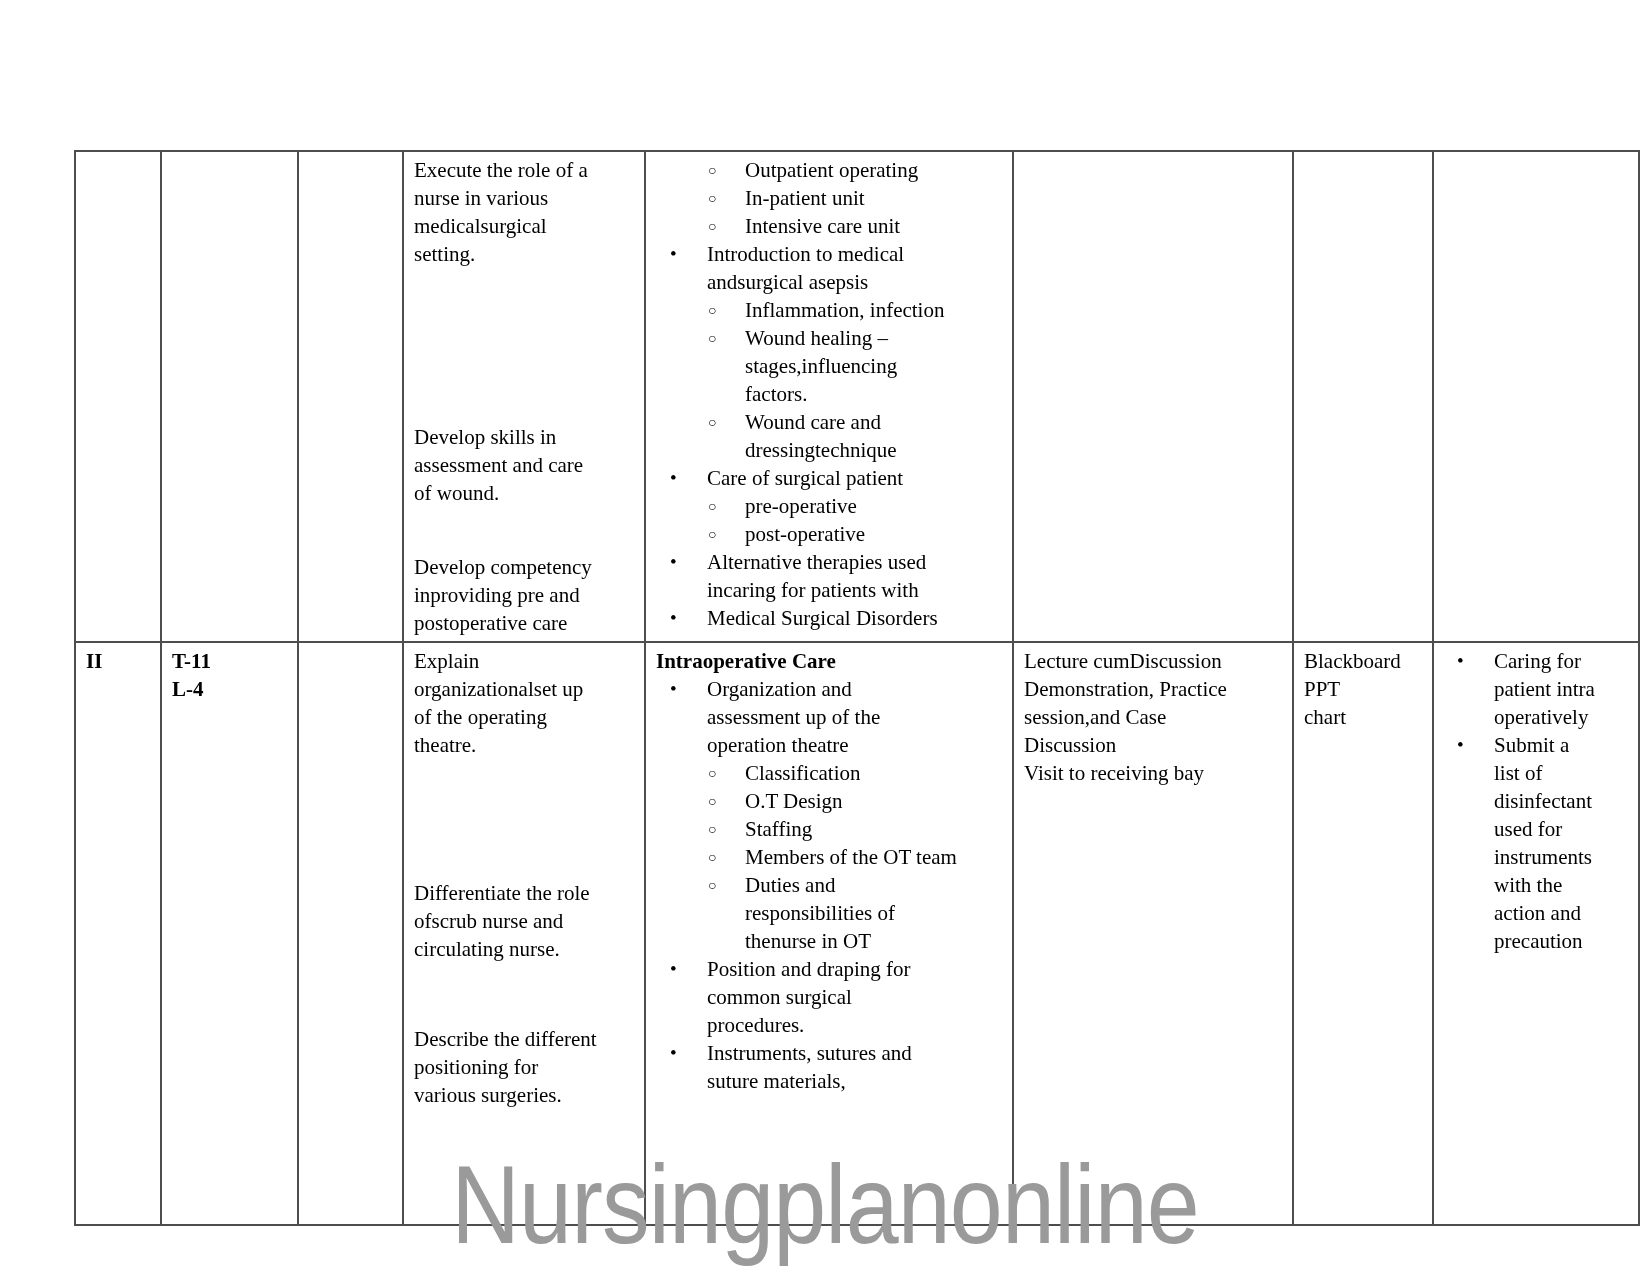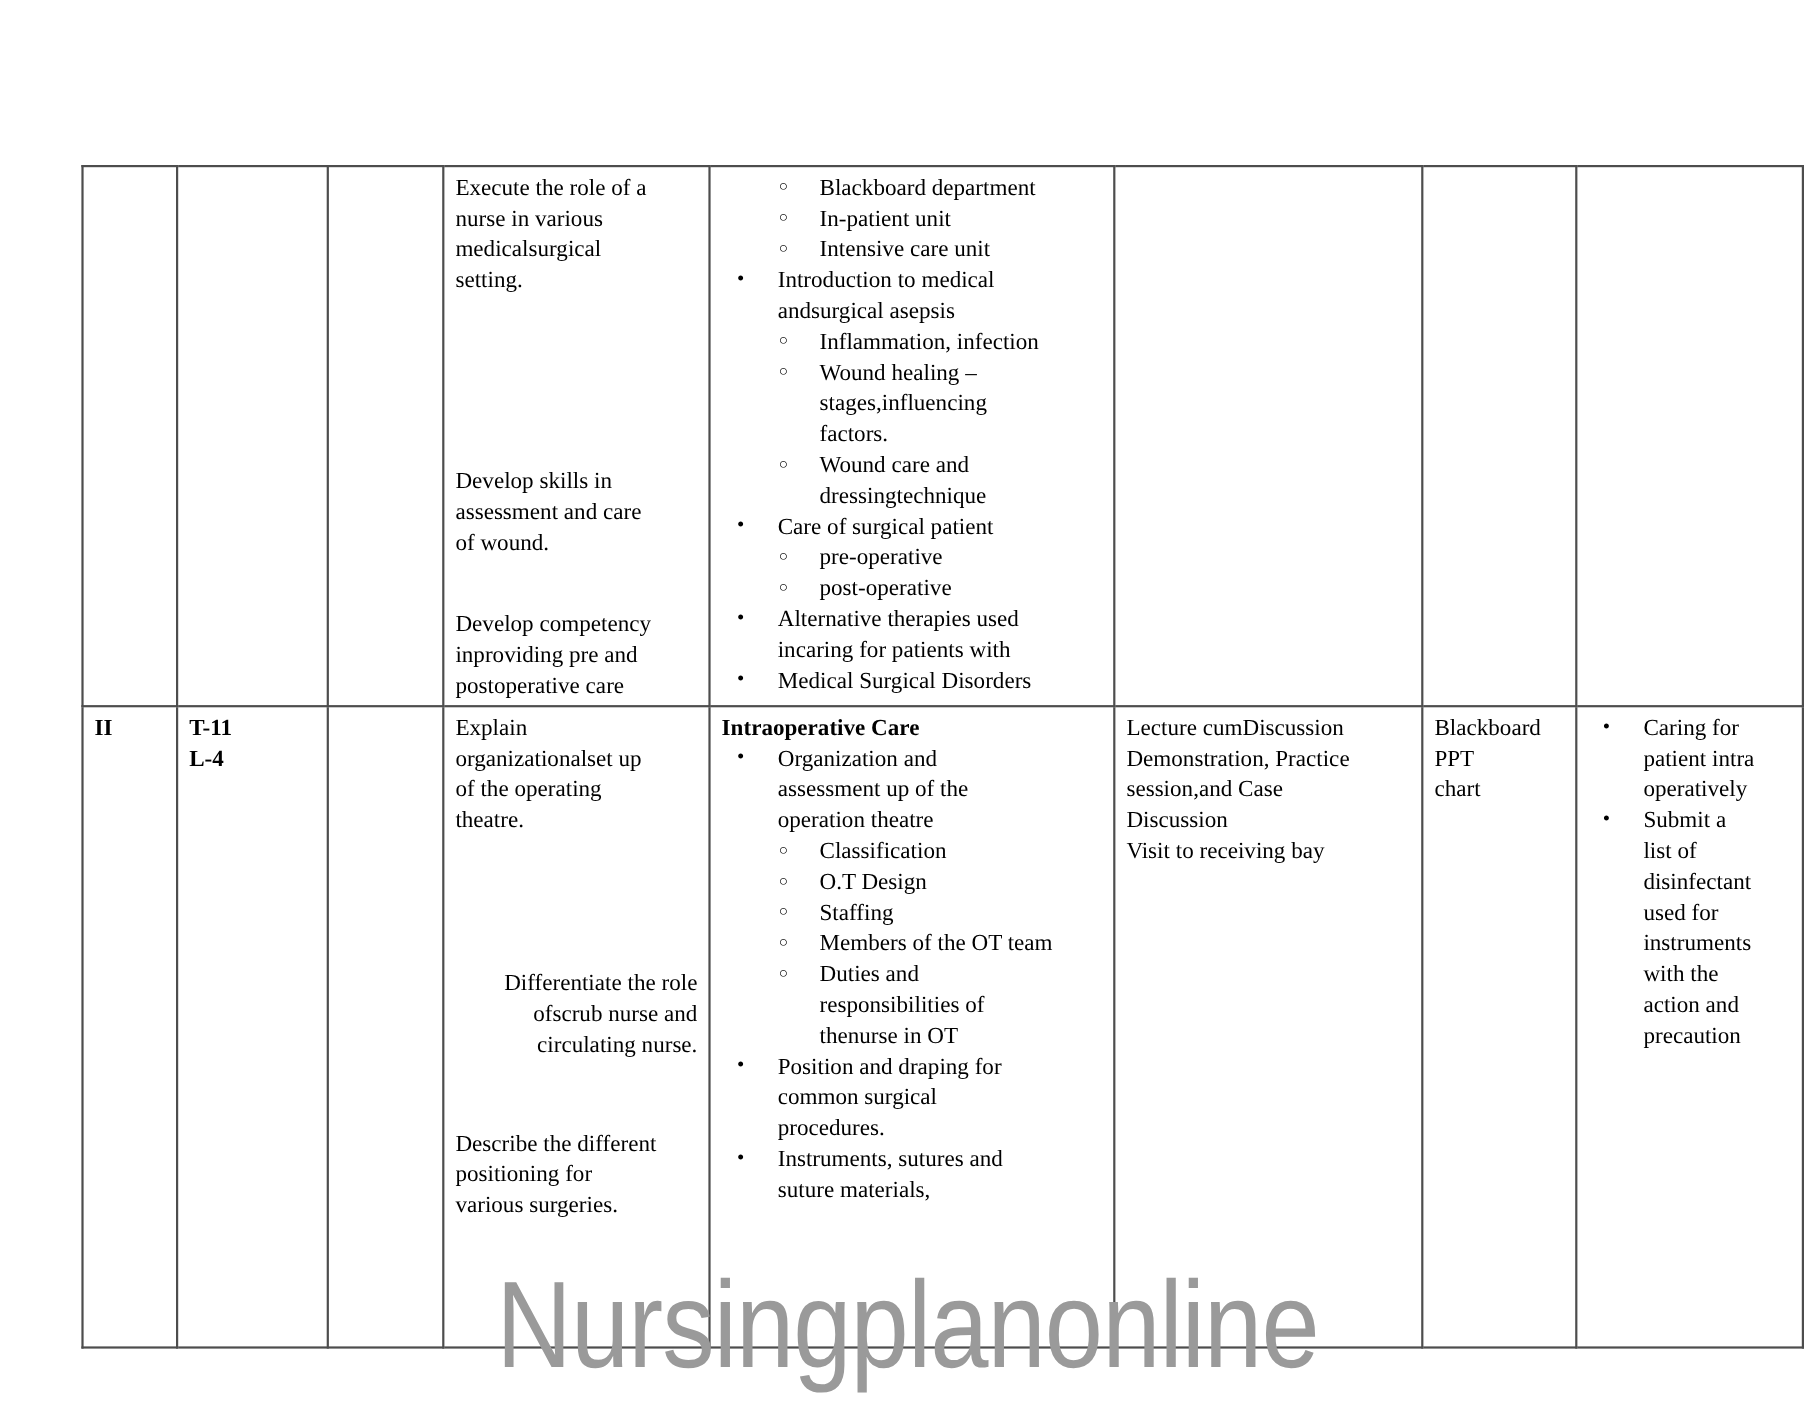--- a/index.html
+++ b/index.html
@@ -35,21 +35,21 @@
   tr.row-1 { height: 363px; }
   tr.row-2 { height: 583px; }
 
   .pre { white-space: pre-line; }
   .bold { font-weight: bold; }
 
   
   .obj-p { white-space: pre-line; margin: 0; }
   .r1-gap-a { margin-top: 155px; }
   .r1-gap-b { margin-top: 46px; }
-  .r2-gap-a { margin-top: 120px; text-align: right; }
+  .r2-gap-a { margin-top: 120px; }
   .r2-gap-b { margin-top: 62px; }
 
   
   .teach-p { white-space: pre-line; margin: 0; }
   .teach-gap { }
 
   
   ul.blist { list-style: none; margin: 0; padding: 0; }
   .blist li { position: relative; white-space: pre-line; }
   .blist li.main { padding-left: 51px; }
@@ -116,21 +116,21 @@
 setting.</p>
       <p class="obj-p r1-gap-a">Develop skills in
 assessment and care
 of wound.</p>
       <p class="obj-p r1-gap-b">Develop competency
 inproviding pre and
 postoperative care</p>
     </td>
     <td>
       <ul class="blist">
-        <li class="sub"><span class="marker">○</span><span>Blackboard department</span></li>
+        <li class="sub"><span class="marker">○</span><span>Outpatient operating</span></li>
         <li class="sub"><span class="marker">○</span><span>In-patient unit</span></li>
         <li class="sub"><span class="marker">○</span><span>Intensive care unit</span></li>
         <li class="main"><span class="marker">•</span><span>Introduction to medical
 andsurgical asepsis</span></li>
         <li class="sub"><span class="marker">○</span><span>Inflammation, infection</span></li>
         <li class="sub"><span class="marker">○</span><span>Wound healing –
 stages,influencing
 factors.</span></li>
         <li class="sub"><span class="marker">○</span><span>Wound care and
 dressingtechnique</span></li>

